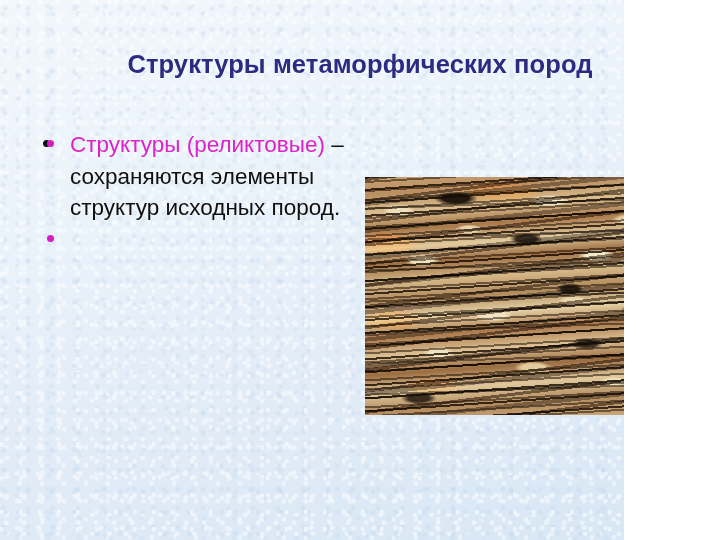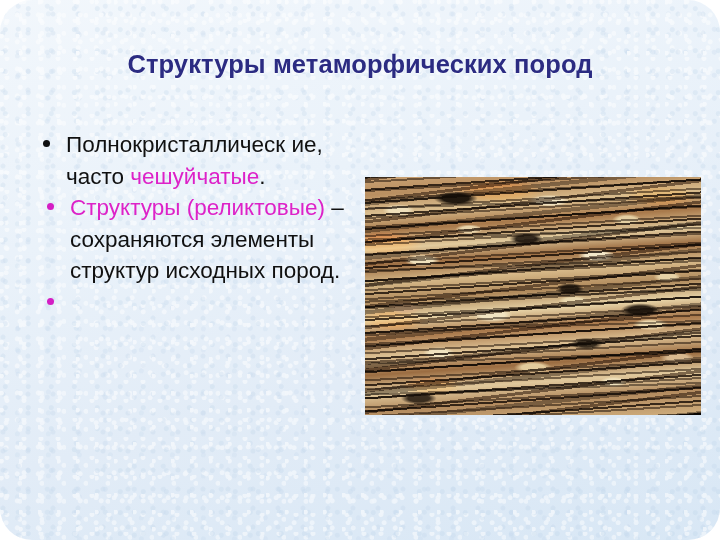--- a/index.html
+++ b/index.html
@@ -8,26 +8,25 @@
   }
   body {
     width: 720px;
     height: 540px;
     overflow: hidden;
     font-family: "Liberation Sans", sans-serif;
   }
 
   #slide {
     position: relative;
-    width: 720px;
+    width: 624px;
     height: 540px;
     background:
       linear-gradient(165deg, #f2f7fc 0%, #eaf2fa 35%, #e2ecf7 65%, #d8e7f5 100%);
     overflow: hidden;
-    border-radius: 32px;
   }
 
   
   #slide-noise {
     position: absolute;
     inset: 0;
     pointer-events: none;
     opacity: .55;
     background-image:
       radial-gradient(circle at 7% 12%, rgba(255,255,255,.95) 0 2px, rgba(0,0,0,0) 3px),
@@ -186,21 +185,20 @@
 
 <div id="slide">
   <div id="slide-noise"></div>
 
   <div id="title">Структуры метаморфических пород</div>
 
   <div id="bullets">
 
     <div class="bullet-item">
       <span class="bullet-marker"></span>
-      <span class="bullet-text"><span class="seg-plain">Полнокристаллическ ие, часто </span><span class="seg-accent">чешуйчатые</span><span class="seg-plain">.</span></span>
     </div>
 
     <div class="bullet-item indent">
       <span class="bullet-marker accent"></span>
       <span class="bullet-text"><span class="seg-accent">Структуры (реликтовые)</span><span class="seg-plain"> – сохраняются элементы структур исходных пород.</span></span>
     </div>
 
     <div class="bullet-item indent">
       <span class="bullet-marker accent"></span>
     </div>

